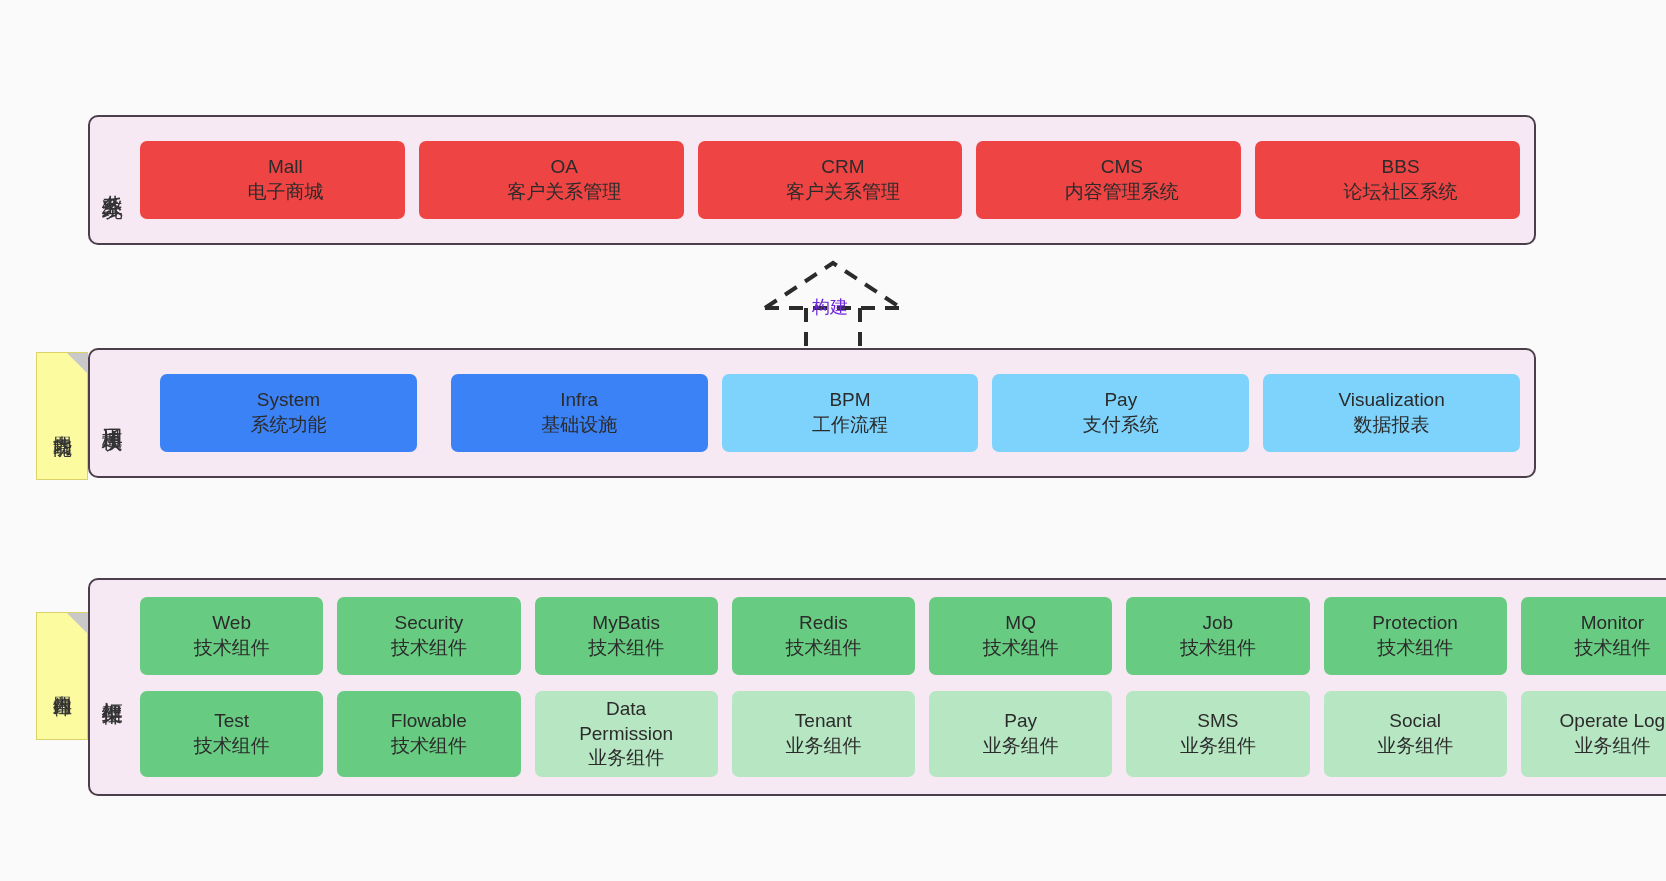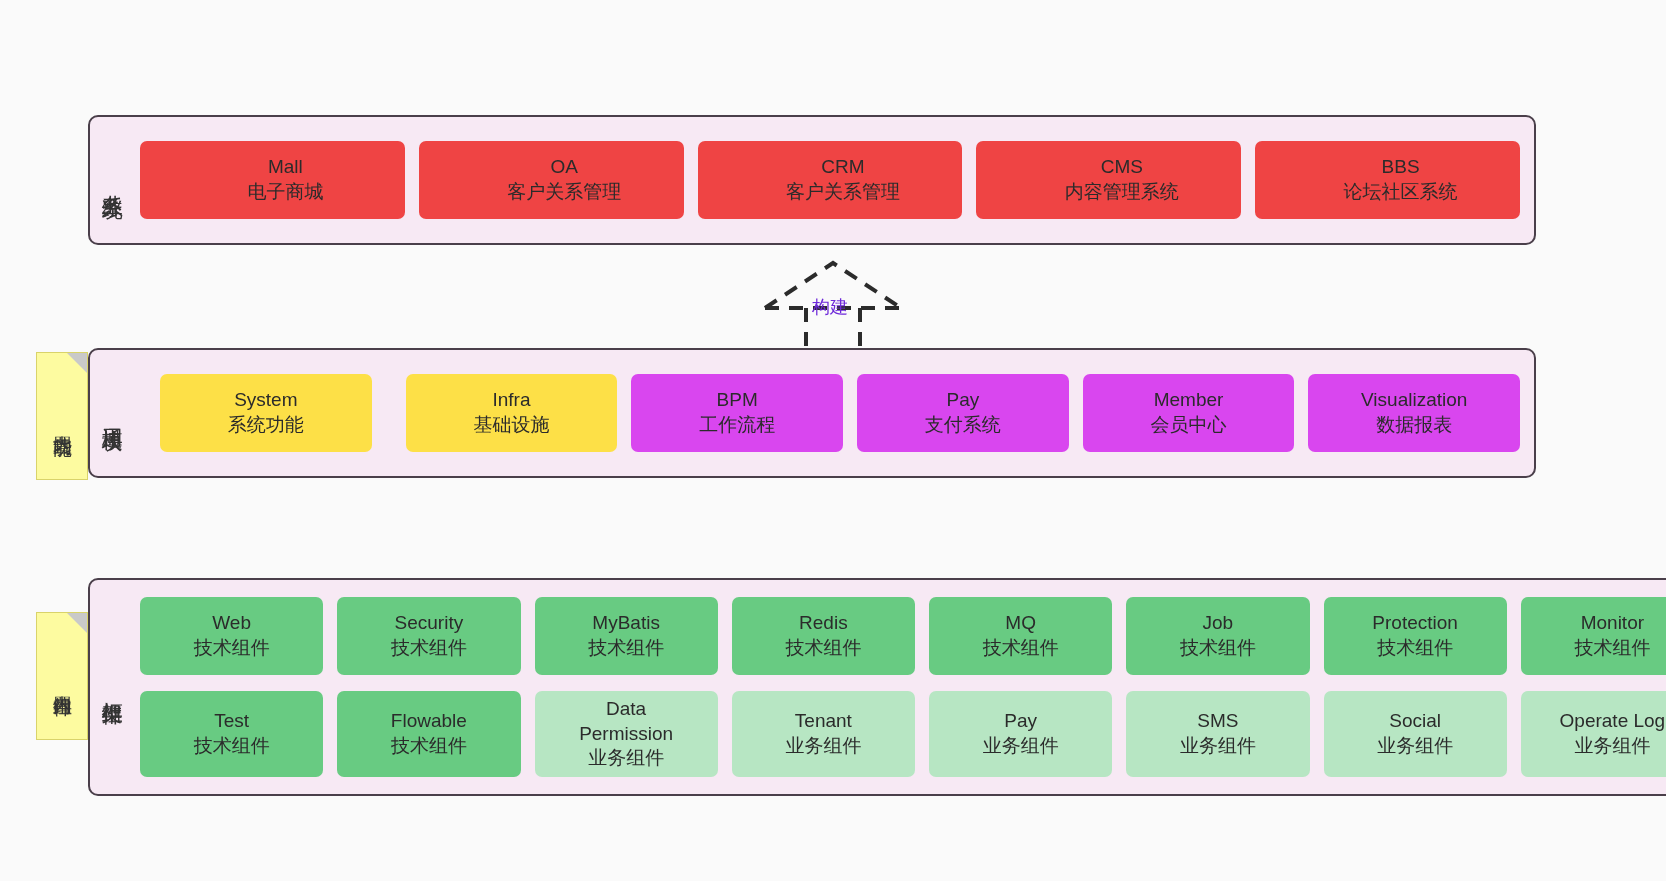--- a/index.html
+++ b/index.html
@@ -62,22 +62,22 @@
     text-align: center;
     font-size: 19px;
     line-height: 1.30;
     color: #2b2b2b;
     padding: 6px 4px;
     min-height: 78px;
   }
   .card .en { display: block; }
   .card .cn { display: block; }
   .card.blue  { background: #ef4444; padding-left: 30px; }
-  .card.red   { background: #fde047; margin-left: 20px; }
-  .card.pink  { background: #d946ef; }
+  .card.red   { background: #3b82f6; margin-left: 20px; }
+  .card.pink  { background: #7dd3fc; }
   .card.green { background: #68cb82; }
   .card.lgreen{ background: #b7e6c3; }
 
   
   .note {
     position: absolute;
     width: 52px;
     background: #fdfba0;
     border: 1px solid #d9d36a;
     display: flex;
@@ -177,24 +177,20 @@
           </div>
           <div class="card pink">
             <span class="en">BPM</span>
             <span class="cn">工作流程</span>
           </div>
           <div class="card pink">
             <span class="en">Pay</span>
             <span class="cn">支付系统</span>
           </div>
           <div class="card pink">
-            <span class="en">Member</span>
-            <span class="cn">会员中心</span>
-          </div>
-          <div class="card pink">
             <span class="en">Visualization</span>
             <span class="cn">数据报表</span>
           </div>
         </div>
       </div>
     </div>
   </div>
 
 
   <div class="note" style="left:36px; top:612px; height:128px;">

